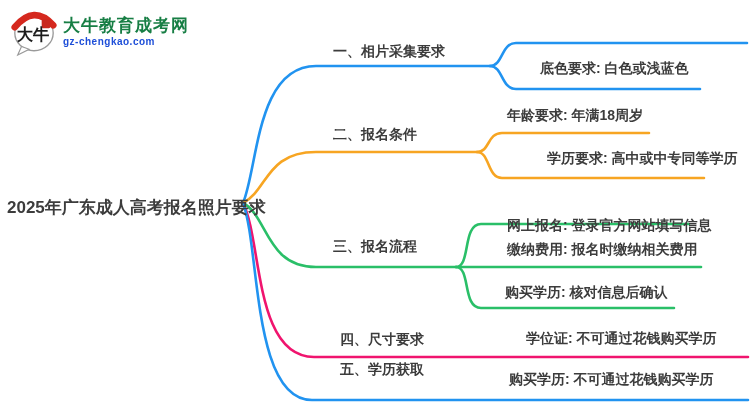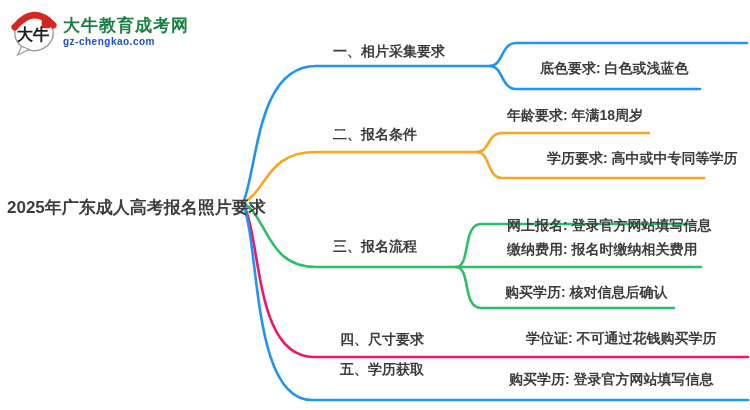--- a/index.html
+++ b/index.html
@@ -91,15 +91,15 @@
   <div class="node n-b4">四、尺寸要求</div>
   <div class="node n-b5">五、学历获取</div>
 
   <div class="node n-l1b">底色要求: 白色或浅蓝色</div>
   <div class="node n-l2a">年龄要求: 年满18周岁</div>
   <div class="node n-l2b">学历要求: 高中或中专同等学历</div>
   <div class="node n-l3a">网上报名: 登录官方网站填写信息</div>
   <div class="node n-l3b">缴纳费用: 报名时缴纳相关费用</div>
   <div class="node n-l3c">购买学历: 核对信息后确认</div>
   <div class="node n-l4a">学位证: 不可通过花钱购买学历</div>
-  <div class="node n-l5a">购买学历: 登录官方网站填写信息</div>
+  <div class="node n-l5a">购买学历: 不可通过花钱购买学历</div>
 
 </div>
 
 </body></html>

